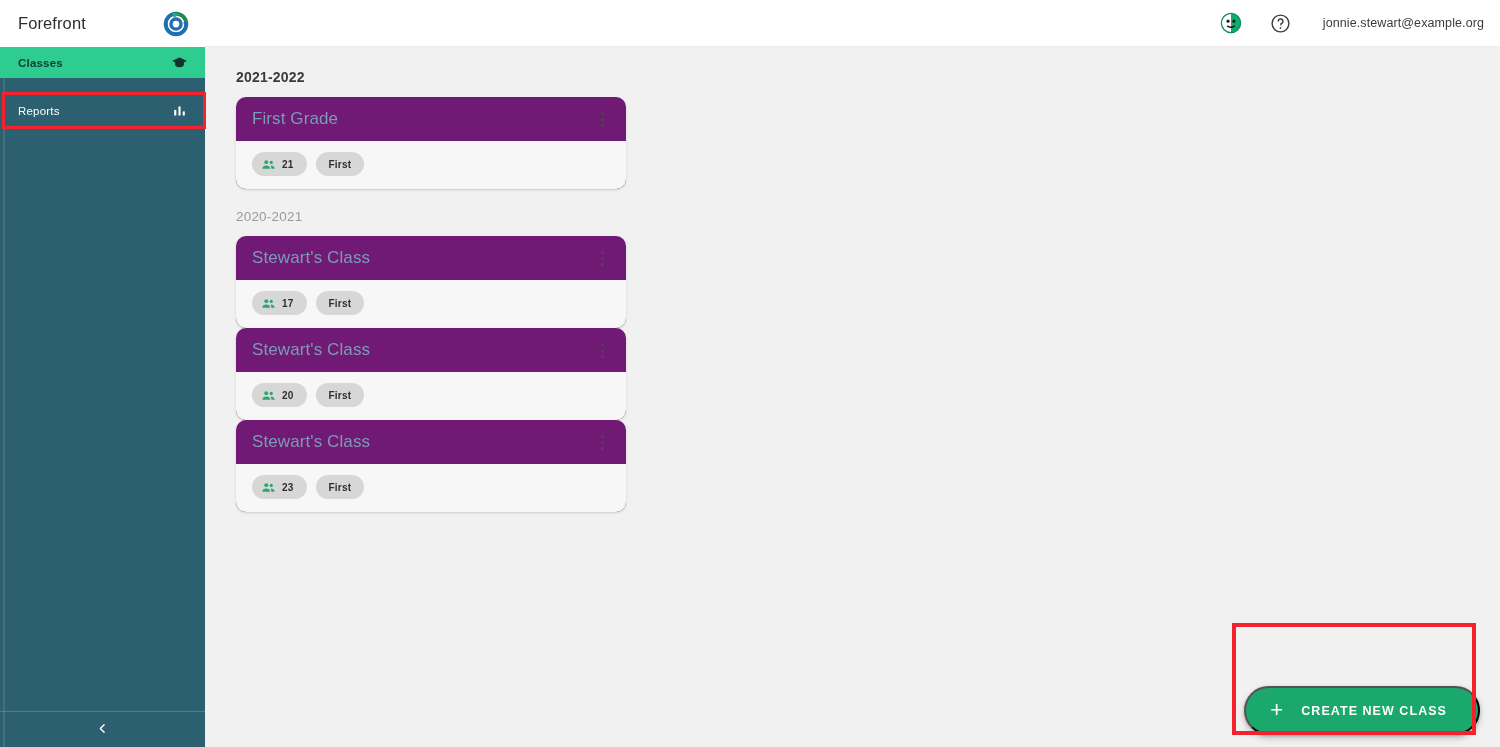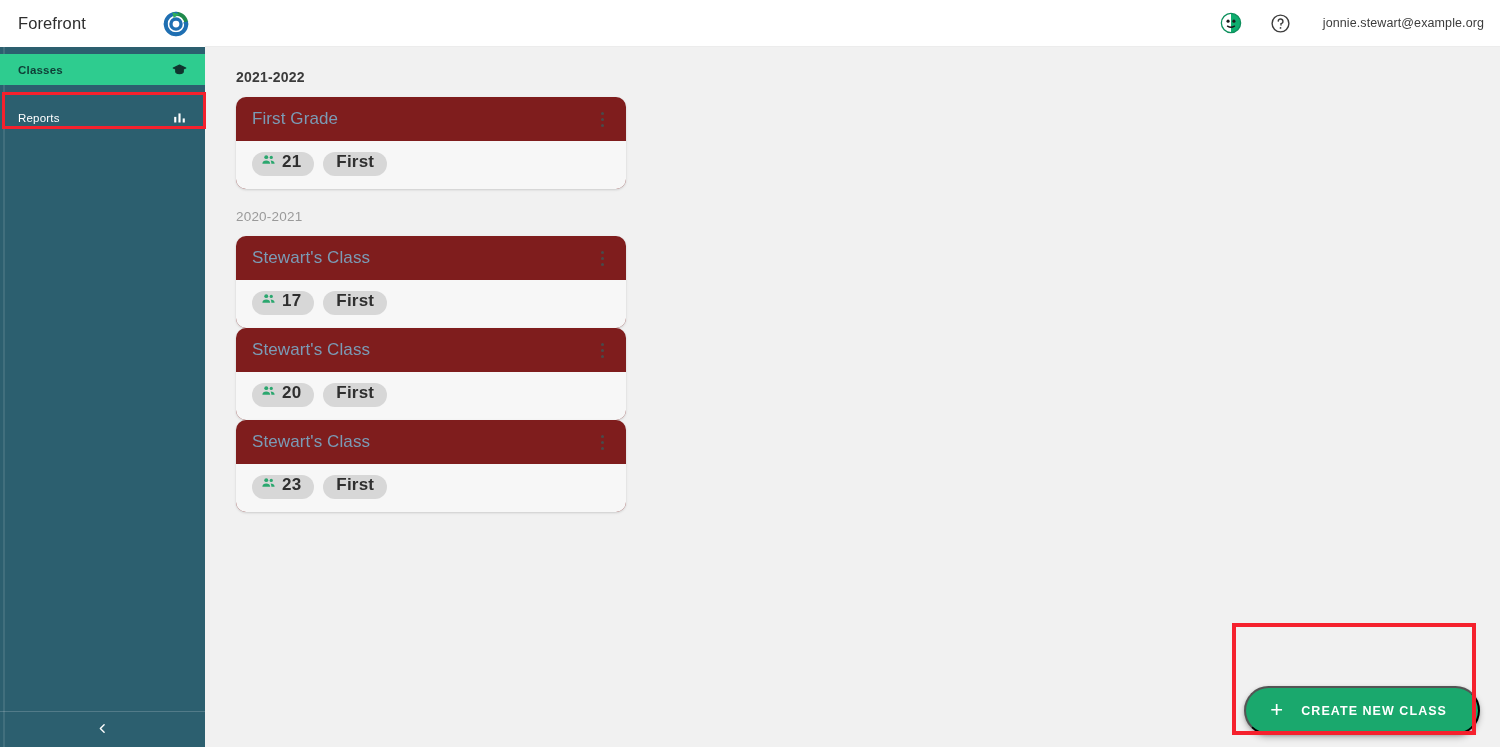--- a/index.html
+++ b/index.html
@@ -25,21 +25,21 @@
   }
   .brand {
     height: 47px; background: #ffffff;
     display: flex; align-items: center; justify-content: space-between;
     padding: 0 14px 0 18px;
     flex: 0 0 47px;
   }
   .brand-name { font-size: 16.5px; color: #2e2e2e; letter-spacing: .1px; }
   .brand-logo { width: 30px; height: 30px; display: block; }
 
-  .nav { padding-top: 7px; position: relative; text-align: center; }
+  .nav { padding-top: 0; position: relative; text-align: center; }
   .nav-item {
     height: 31px;
     display: flex; align-items: center; justify-content: space-between;
     padding: 0 18px 0 18px;
     color: #ffffff; font-size: 11.5px; letter-spacing: .2px;
     cursor: pointer;
   }
   .nav-item.active { background: #2ecc8f; color: #0f3d36; font-weight: bold; }
   .nav-item.active .nav-icon svg { stroke: #10342e; fill: #10342e; }
   .nav-label { white-space: nowrap; }
@@ -88,21 +88,21 @@
   .year-group { margin-bottom: 0; }
   .year-label {
     font-size: 13.5px; color: #9a9a9a; letter-spacing: .2px;
     margin-bottom: 12px; margin-top: 20px;
   }
   .year-group:first-child .year-label { margin-top: 0; }
   .year-label.current { color: #3b3b3b; font-weight: bold; font-size: 14px; }
 
   .class-card {
     width: 390px;
-    background: #7f1d1d;
+    background: #701a75;
     border-radius: 10px;
     box-shadow: 0 1px 3px rgba(0,0,0,0.10), 0 1px 2px rgba(0,0,0,0.06);
     overflow: hidden;
   }
   .card-head {
     height: 44px;
     display: flex; align-items: center; justify-content: space-between;
     padding: 0 14px 0 16px;
   }
   .card-title {
@@ -112,22 +112,22 @@
            align-items: center; justify-content: center; gap: 3px; cursor: pointer; }
   .kebab i { display: block; width: 3px; height: 3px; border-radius: 50%; background: #4a4a4a; }
 
   .card-body {
     background: #f7f7f7;
     padding: 11px 16px 13px 16px;
     display: flex; align-items: center; gap: 9px;
   }
   .chip {
     height: 24px; border-radius: 12px; background: #d7d7d7;
-    display: inline-flex; gap: 6px;
-    padding: 0 13px; font-size: 17px; color: #2f2f2f; font-weight: bold;
+    display: inline-flex; align-items: center; gap: 6px;
+    padding: 0 13px; font-size: 10px; color: #2f2f2f; font-weight: bold;
   }
   .chip.count { padding-left: 9px; padding-right: 13px; }
   .people-icon { width: 15px; height: 15px; display: block; }
   .chip-text { letter-spacing: .2px; }
 
   
   .fab-wrap {
     position: absolute; right: 20px; bottom: 12px;
     display: flex; align-items: center; justify-content: center;
   }

